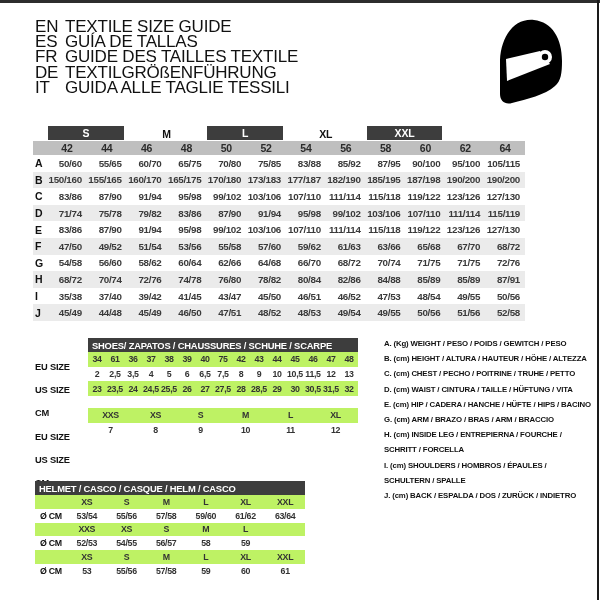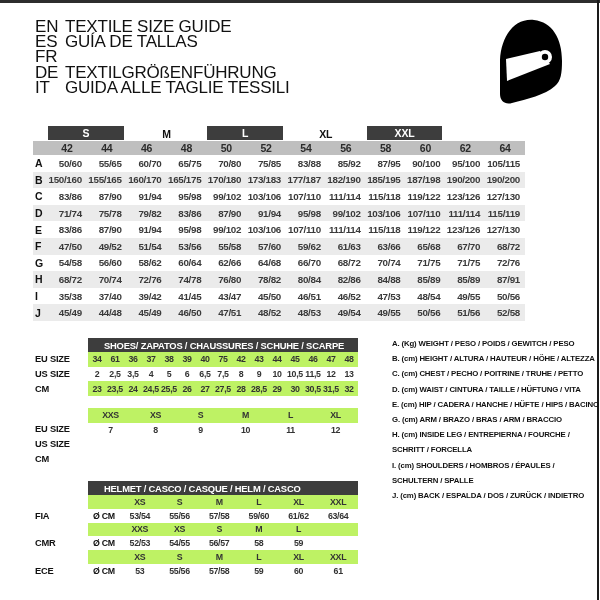--- a/index.html
+++ b/index.html
@@ -30,38 +30,38 @@
     font-weight:700;font-size:10.5px;letter-spacing:-0.3px;color:#2b2b2b;}
   .mt-datarow{height:16.6px;}
   .mt-datarow.alt{background:#ebebeb;}
   .mt-letter{display:flex;align-items:center;font-weight:700;font-size:10.5px;color:#111;padding-left:2px;}
   .mt-val{display:flex;align-items:center;justify-content:flex-end;padding-right:5px;
     font-weight:700;font-size:9.8px;letter-spacing:-0.3px;color:#3a3a3a;}
 
   
   .section{position:absolute;left:35px;display:flex;}
   .side-labels{width:53px;box-sizing:border-box;}
-  .side-lbl{display:flex;align-items:center;font-weight:700;font-size:9.3px;letter-spacing:-0.2px;color:#111;}
+  .side-lbl{display:flex;align-items:center;font-weight:700;font-size:9.3px;letter-spacing:-0.2px;color:#111;margin-top:8px;}
   .subtable{width:270px;}
   .bar{height:14px;background:#3d3d3d;color:#fff;display:flex;align-items:center;
-    padding-left:16px;box-sizing:border-box;font-weight:700;font-size:9.4px;letter-spacing:-0.2px;white-space:nowrap;}
+    padding-left:4px;box-sizing:border-box;font-weight:700;font-size:9.4px;letter-spacing:-0.2px;white-space:nowrap;}
   .st-row{display:grid;}
   .st-row.gray{background:#bef264;text-align:center;}
   .st-cell{display:flex;align-items:center;justify-content:center;
     font-weight:700;font-size:8.8px;letter-spacing:-0.3px;color:#333;white-space:nowrap;}
   .st-cell.unit{color:#111;}
   #shoesTable .st-row{grid-template-columns:repeat(15,1fr);height:14.7px;}
   #glovesTable .st-row{grid-template-columns:repeat(6,1fr);height:14.7px;}
   #helmetTable .st-row{grid-template-columns:32px repeat(6,1fr);height:13.8px;}
   .shoes-labels .side-lbl,.gloves-labels .side-lbl{height:14.7px;}
   .shoes-labels,.gloves-labels,.helmet-labels{padding-top:14px;}
   .helmet-labels .side-lbl{margin-top:13.8px;height:13.8px;}
 
   
-  .legend{position:absolute;left:392px;top:336px;width:205px;}
+  .legend{position:absolute;left:384px;top:336px;width:205px;}
   .legend-item{font-weight:700;font-size:7.8px;letter-spacing:-0.15px;line-height:15.2px;color:#111;}
   .legend-line{white-space:nowrap;}
 </style>
 </head>
 <body>
 
 <div class="page">
   <div class="top-border"></div>
   <div class="right-border"></div>
 
@@ -69,20 +69,21 @@
       <div class="lang-row">
         <div class="lang-code">EN</div>
         <div class="lang-text">TEXTILE SIZE GUIDE</div>
       </div>
       <div class="lang-row">
         <div class="lang-code">ES</div>
         <div class="lang-text">GUÍA DE TALLAS</div>
       </div>
       <div class="lang-row">
         <div class="lang-code">FR</div>
+        <div class="lang-text">GUIDE DES TAILLES TEXTILE</div>
       </div>
       <div class="lang-row">
         <div class="lang-code">DE</div>
         <div class="lang-text">TEXTILGRÖßENFÜHRUNG</div>
       </div>
       <div class="lang-row">
         <div class="lang-code">IT</div>
         <div class="lang-text">GUIDA ALLE TAGLIE TESSILI</div>
       </div>
     </div>
@@ -355,25 +356,20 @@
           <div class="st-cell">8</div>
           <div class="st-cell">9</div>
           <div class="st-cell">10</div>
           <div class="st-cell">11</div>
           <div class="st-cell">12</div>
         </div>
       </div>
   </div>
 
   <div class="section" style="top:481px;">
-    <div class="side-labels helmet-labels" id="helmetLabels">
-        <div class="side-lbl">FIA</div>
-        <div class="side-lbl">CMR</div>
-        <div class="side-lbl">ECE</div>
-      </div>
     <div class="subtable" id="helmetTable">
       <div class="bar">
         <span>HELMET / CASCO / CASQUE / HELM / CASCO</span>
       </div>
     <div class="st-row gray">
           <div class="st-cell"></div>
           <div class="st-cell">XS</div>
           <div class="st-cell">S</div>
           <div class="st-cell">M</div>
           <div class="st-cell">L</div>

